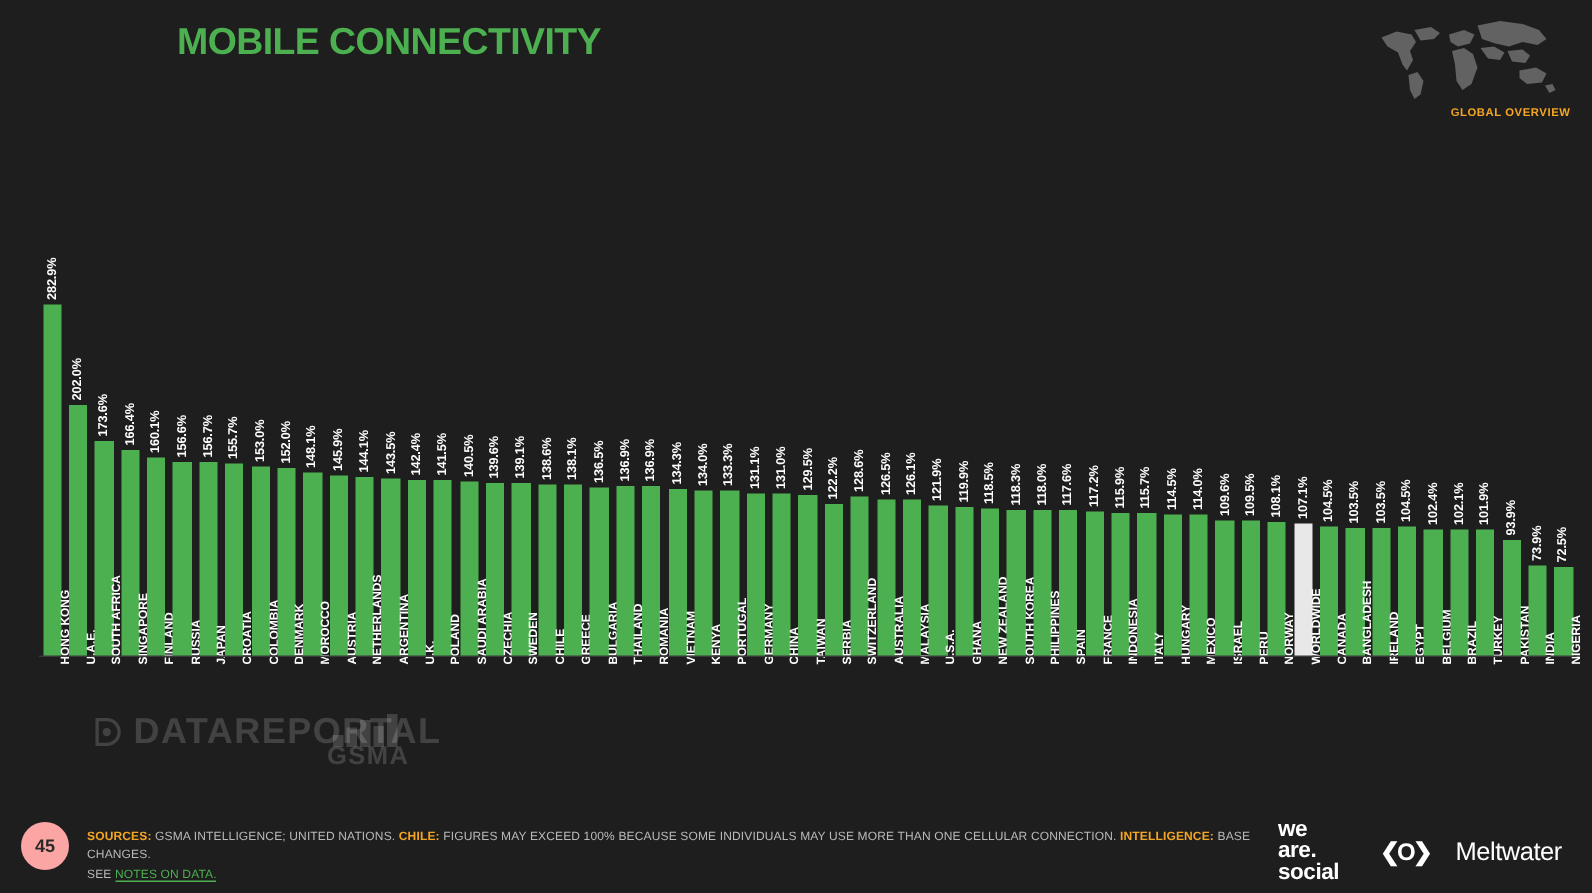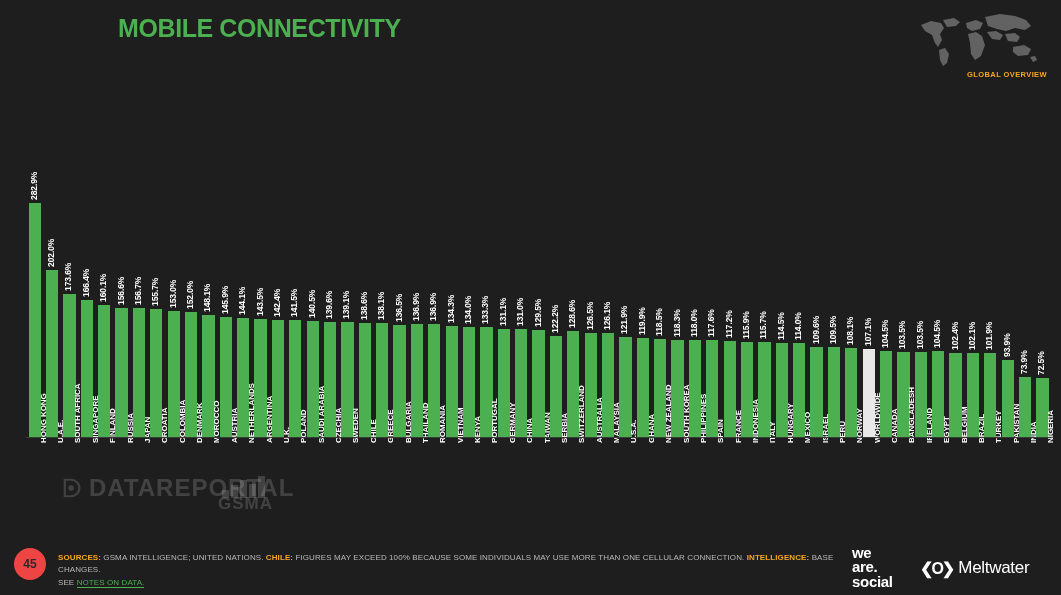--- a/index.html
+++ b/index.html
@@ -213,21 +213,21 @@
     position: absolute;
     left: 0; bottom: 0;
     width: 1061px;
     height: 53px;
   }
   #page-circle {
     position: absolute;
     left: 14px; top: 6px;
     width: 32px; height: 32px;
     border-radius: 50%;
-    background: #ef4444;
+    background: #fca5a5;
     color: #2a2a2a;
     font-size: 12px;
     font-weight: bold;
     display: flex;
     align-items: center;
     justify-content: center;
   }
   #footnote {
     position: absolute;
     left: 58px; top: 10px;
@@ -261,20 +261,21 @@
   #logo-meltwater .mark {
     font-size: 16px;
     font-weight: bold;
     color: #ffffff;
     letter-spacing: -2px;
   }
   #logo-meltwater .wordmark {
     font-size: 17px;
     color: #ffffff;
     letter-spacing: -0.3px;
+    margin-left: 12px;
   }
 </style>
 </head>
 <body>
 
 <div id="header">
 
 
   <div id="title-block">
     <div id="main-title">MOBILE CONNECTIVITY</div>

